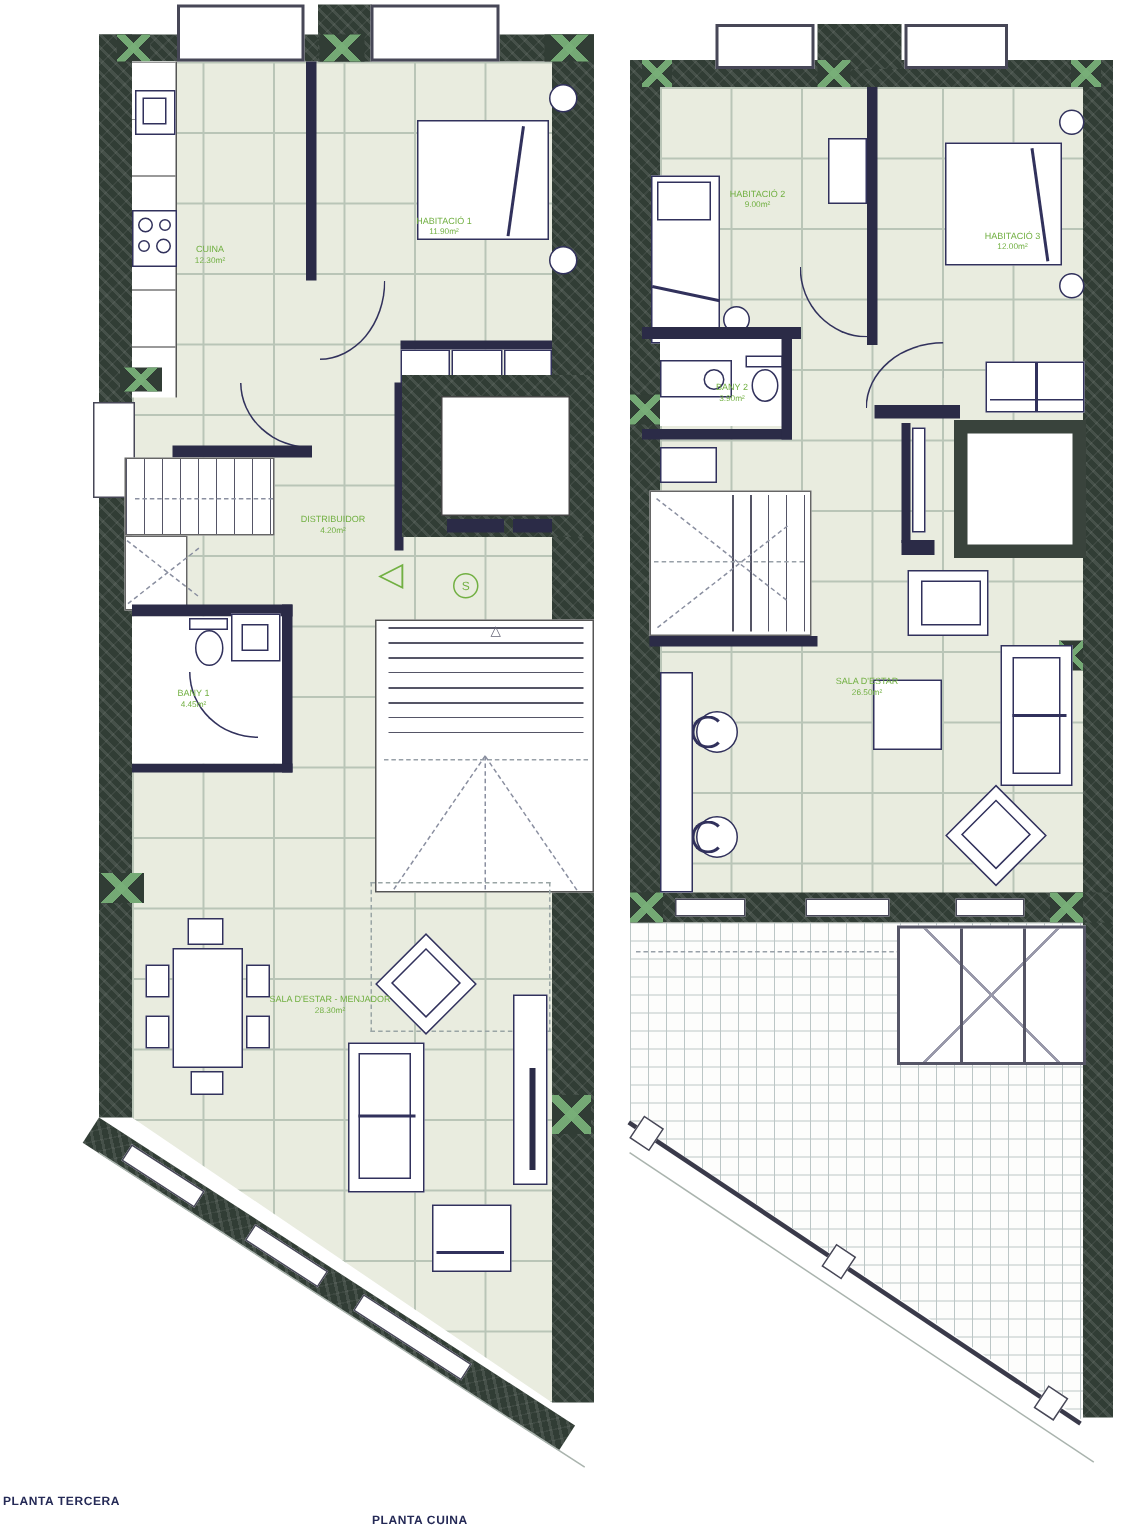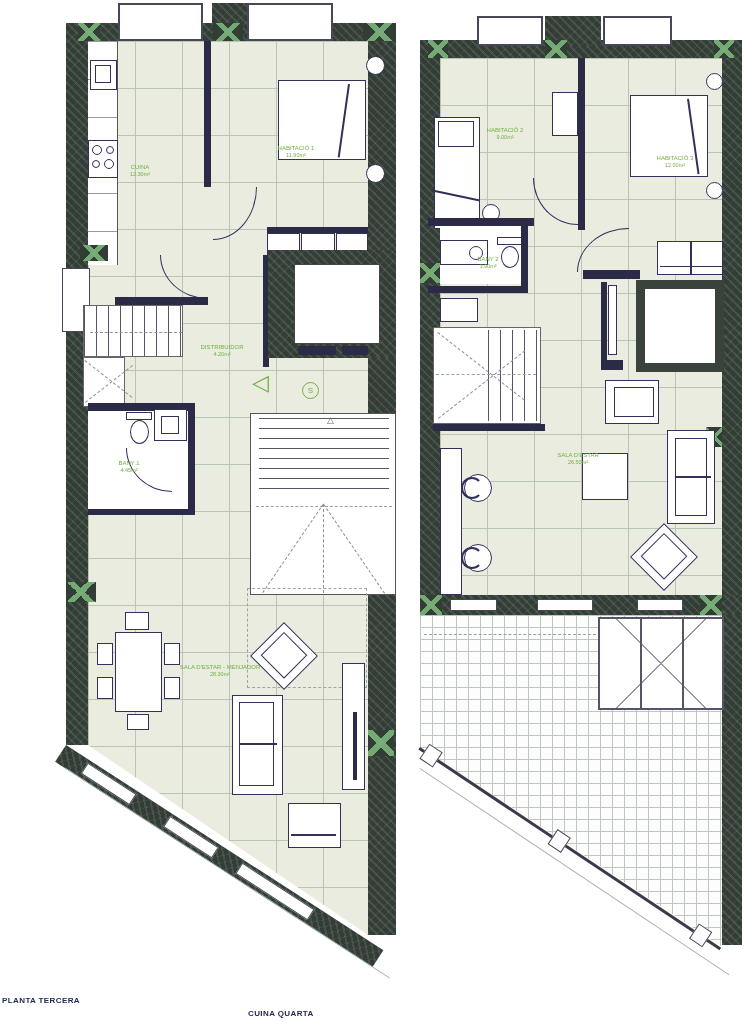--- a/index.html
+++ b/index.html
@@ -288,14 +288,14 @@
       <div>BANY 2</div>
         <div class="ar">3.90m²</div>
     </div>
     <div class="a lab" style="left:548px;top:452px;width:60px">
       <div>SALA D'ESTAR</div>
         <div class="ar">26.50m²</div>
     </div>
   </div>
 
   <div class="a title" style="left:2px;top:996px">PLANTA TERCERA</div>
-  <div class="a title" style="left:248px;top:1009px">CUINA QUARTA</div>
+  <div class="a title" style="left:248px;top:1009px">PLANTA CUINA</div>
 </div>
 
 </body></html>

